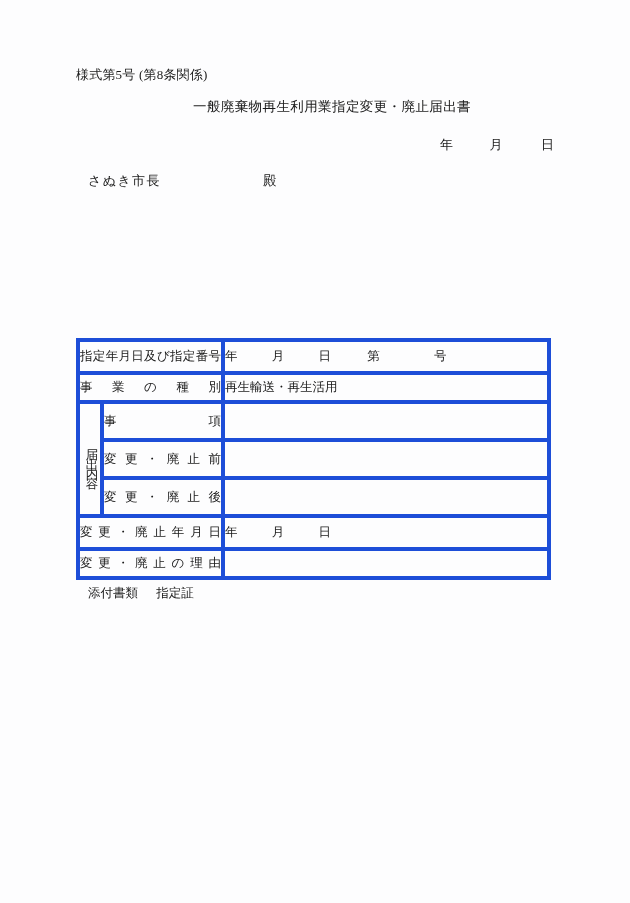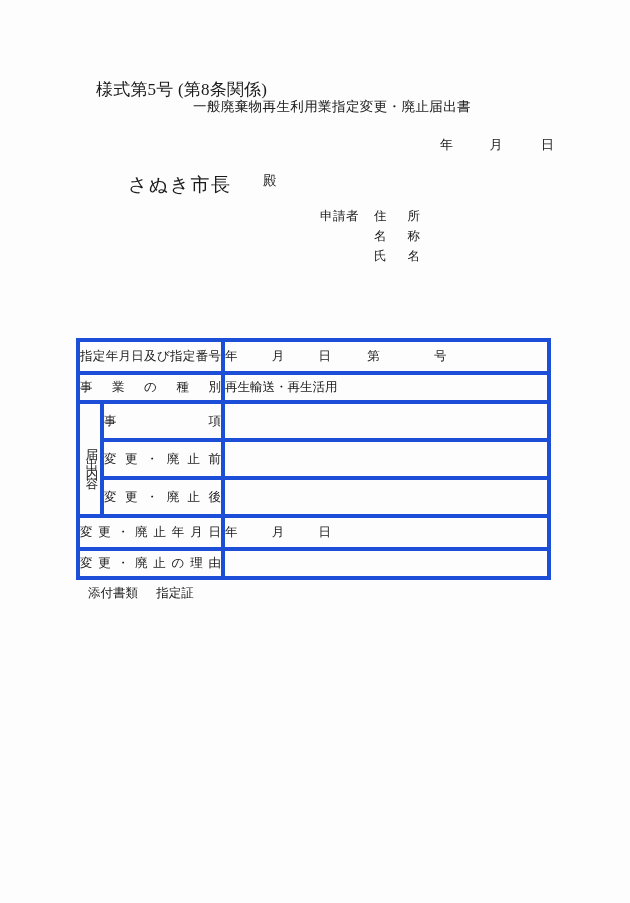--- a/index.html
+++ b/index.html
@@ -18,25 +18,24 @@
   .page {
     position: absolute;
     inset: 0;
     background: #fdfdfe;
   }
 
   
   .form-code {
     position: absolute;
     left: 76px;
-    top: 78px;
-    font-size: 17px;
+    top: 66px;
+    font-size: 13px;
     letter-spacing: 0.2px;
     white-space: nowrap;
-    margin-left: 20px;
   }
   .doc-title {
     position: absolute;
     left: 0;
     right: 0;
     top: 98px;
     text-align: center;
     font-size: 13.5px;
     letter-spacing: 0.4px;
     white-space: nowrap;
@@ -50,24 +49,23 @@
     white-space: nowrap;
   }
   .date-line .seg { display: inline-block; }
   .date-line .gap-a { display: inline-block; width: 30px; }
   .date-line .gap-b { display: inline-block; width: 32px; }
 
   .addressee {
     position: absolute;
     left: 88px;
     top: 172px;
-    font-size: 19px;
+    font-size: 13px;
     letter-spacing: 1.4px;
     white-space: nowrap;
-    margin-left: 40px;
   }
   .addressee-suffix {
     position: absolute;
     left: 263px;
     top: 172px;
     font-size: 13.5px;
   }
 
   
   .applicant {
@@ -190,34 +188,20 @@
     <span class="seg">年</span>
     <span class="gap-a"></span>
     <span class="seg">月</span>
     <span class="gap-b"></span>
     <span class="seg">日</span>
   </div>
 
   <div class="addressee">さぬき市長</div>
   <div class="addressee-suffix">殿</div>
 
-  <div class="applicant">
-    <div class="applicant-row">
-      <span class="applicant-tag">申請者</span>
-      <span class="applicant-field">住所</span>
-    </div>
-    <div class="applicant-row">
-      <span class="applicant-tag"></span>
-      <span class="applicant-field">名称</span>
-    </div>
-    <div class="applicant-row">
-      <span class="applicant-tag"></span>
-      <span class="applicant-field">氏名</span>
-    </div>
-  </div>
 
 
   <table class="form-table">
     <colgroup>
       <col style="width:24px">
       <col style="width:121px">
       <col>
     </colgroup>
     <tbody>
       <tr>

